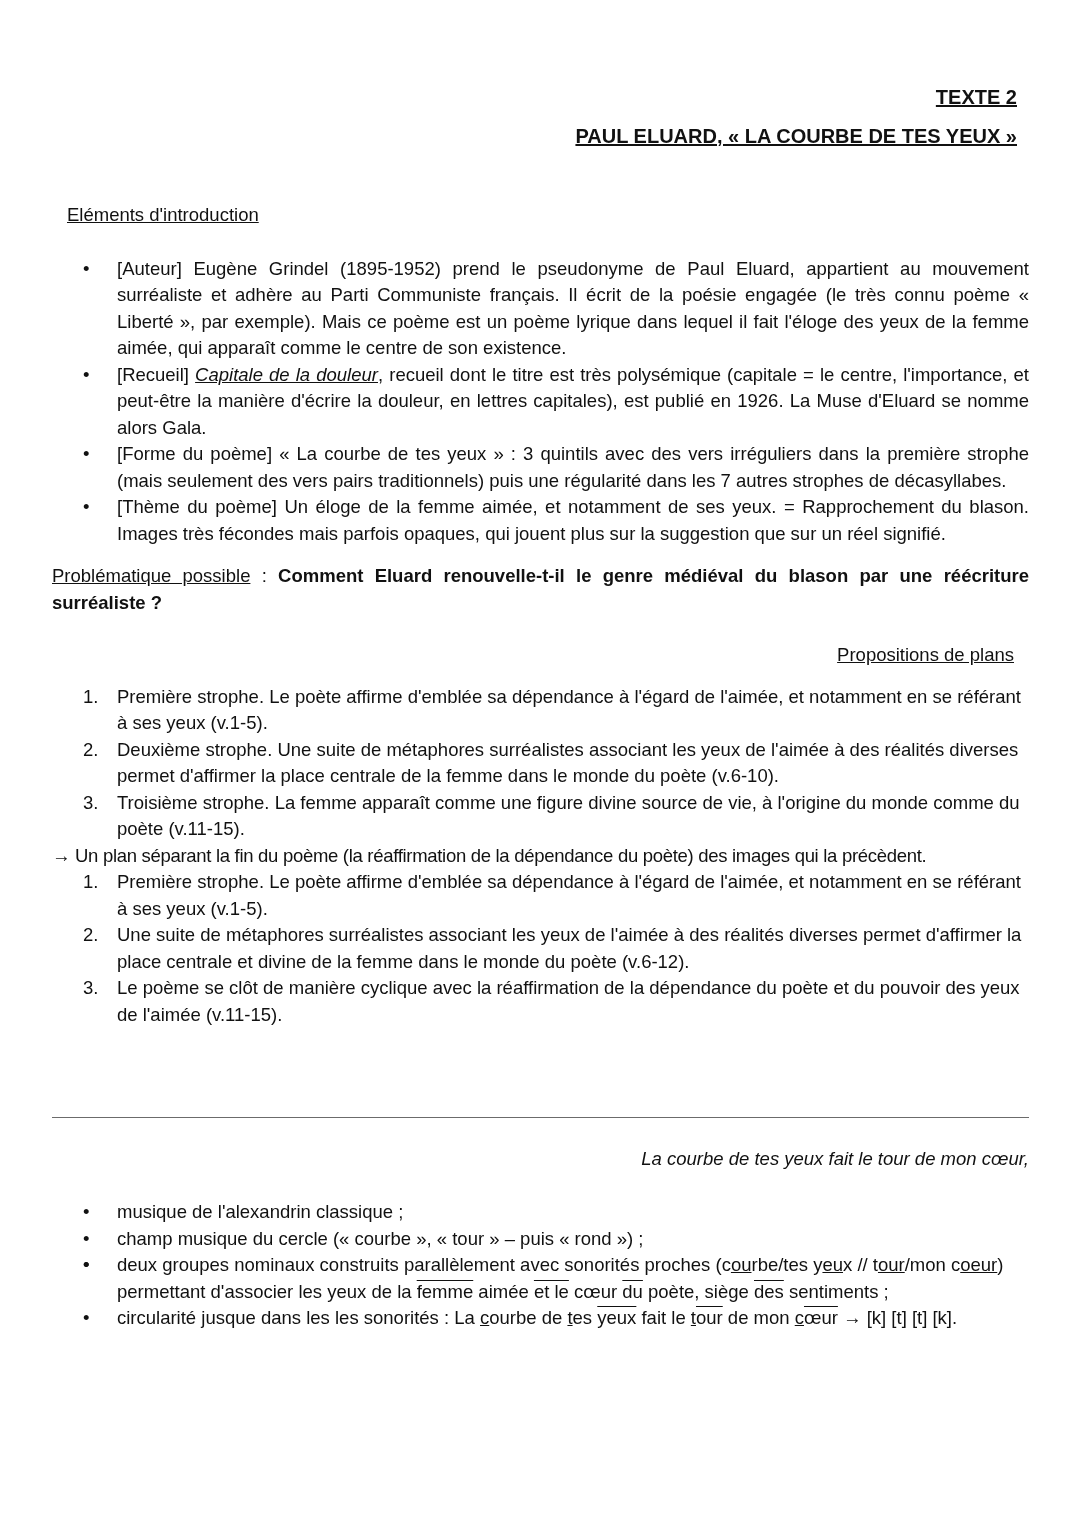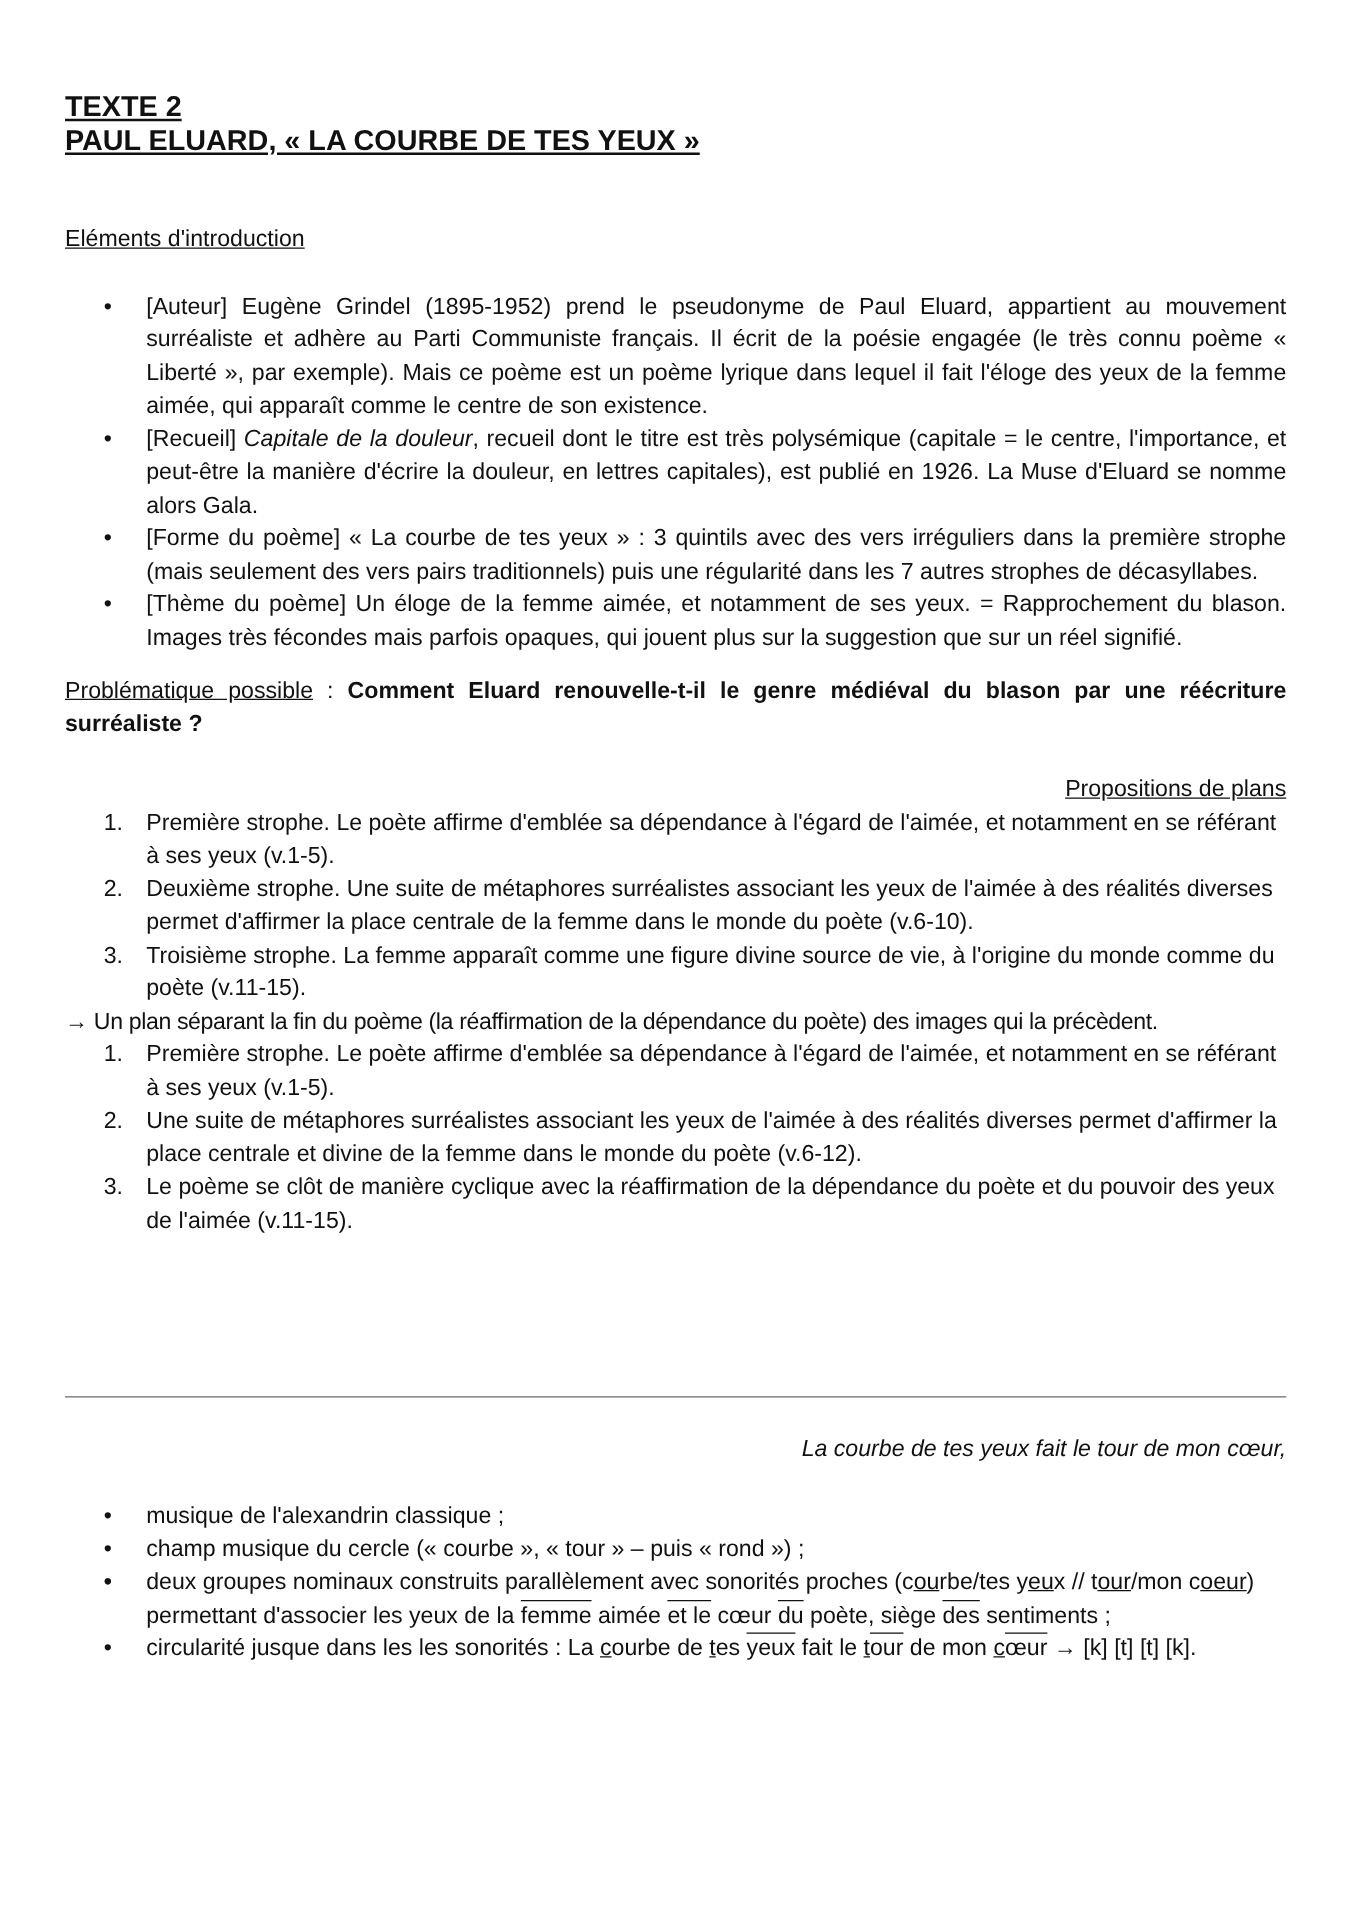--- a/index.html
+++ b/index.html
@@ -17,30 +17,30 @@
       font-size: 18.5px;
       line-height: 26.5px;
     }
     .page {
       position: absolute;
       left: 52px;
       top: 72px;
       width: 977px;
     }
     .title {
-      text-align: left;
+      text-align: right;
       font-weight: bold;
       text-decoration: underline;
-      font-size: 23px;
+      font-size: 20px;
       line-height: 26.5px;
-      margin: 0;
+      margin: 12px;
     }
     .section-heading {
       text-decoration: underline;
-      margin: 0;
+      margin: 15px;
     }
     .bullet-list {
       list-style: none;
       margin: 0;
       padding: 0;
     }
     .bullet-list li {
       position: relative;
       padding-left: 65px;
       text-align: justify;
@@ -57,21 +57,21 @@
     }
     .num-list li {
       position: relative;
       padding-left: 65px;
     }
     .num-list li .num {
       position: absolute;
       left: 31px;
       top: 0;
     }
-    .italic-u { font-style: italic; }
+    .italic-u { font-style: italic; text-decoration: underline; }
     .bold { font-weight: bold; }
     .bold-u { font-weight: bold; text-decoration: underline; }
     .justify { text-align: justify; }
     .u { text-decoration: underline; }
     .o { text-decoration: overline; }
     .separator {
       position: absolute;
       left: 52px;
       top: 1117px;
       width: 977px;

